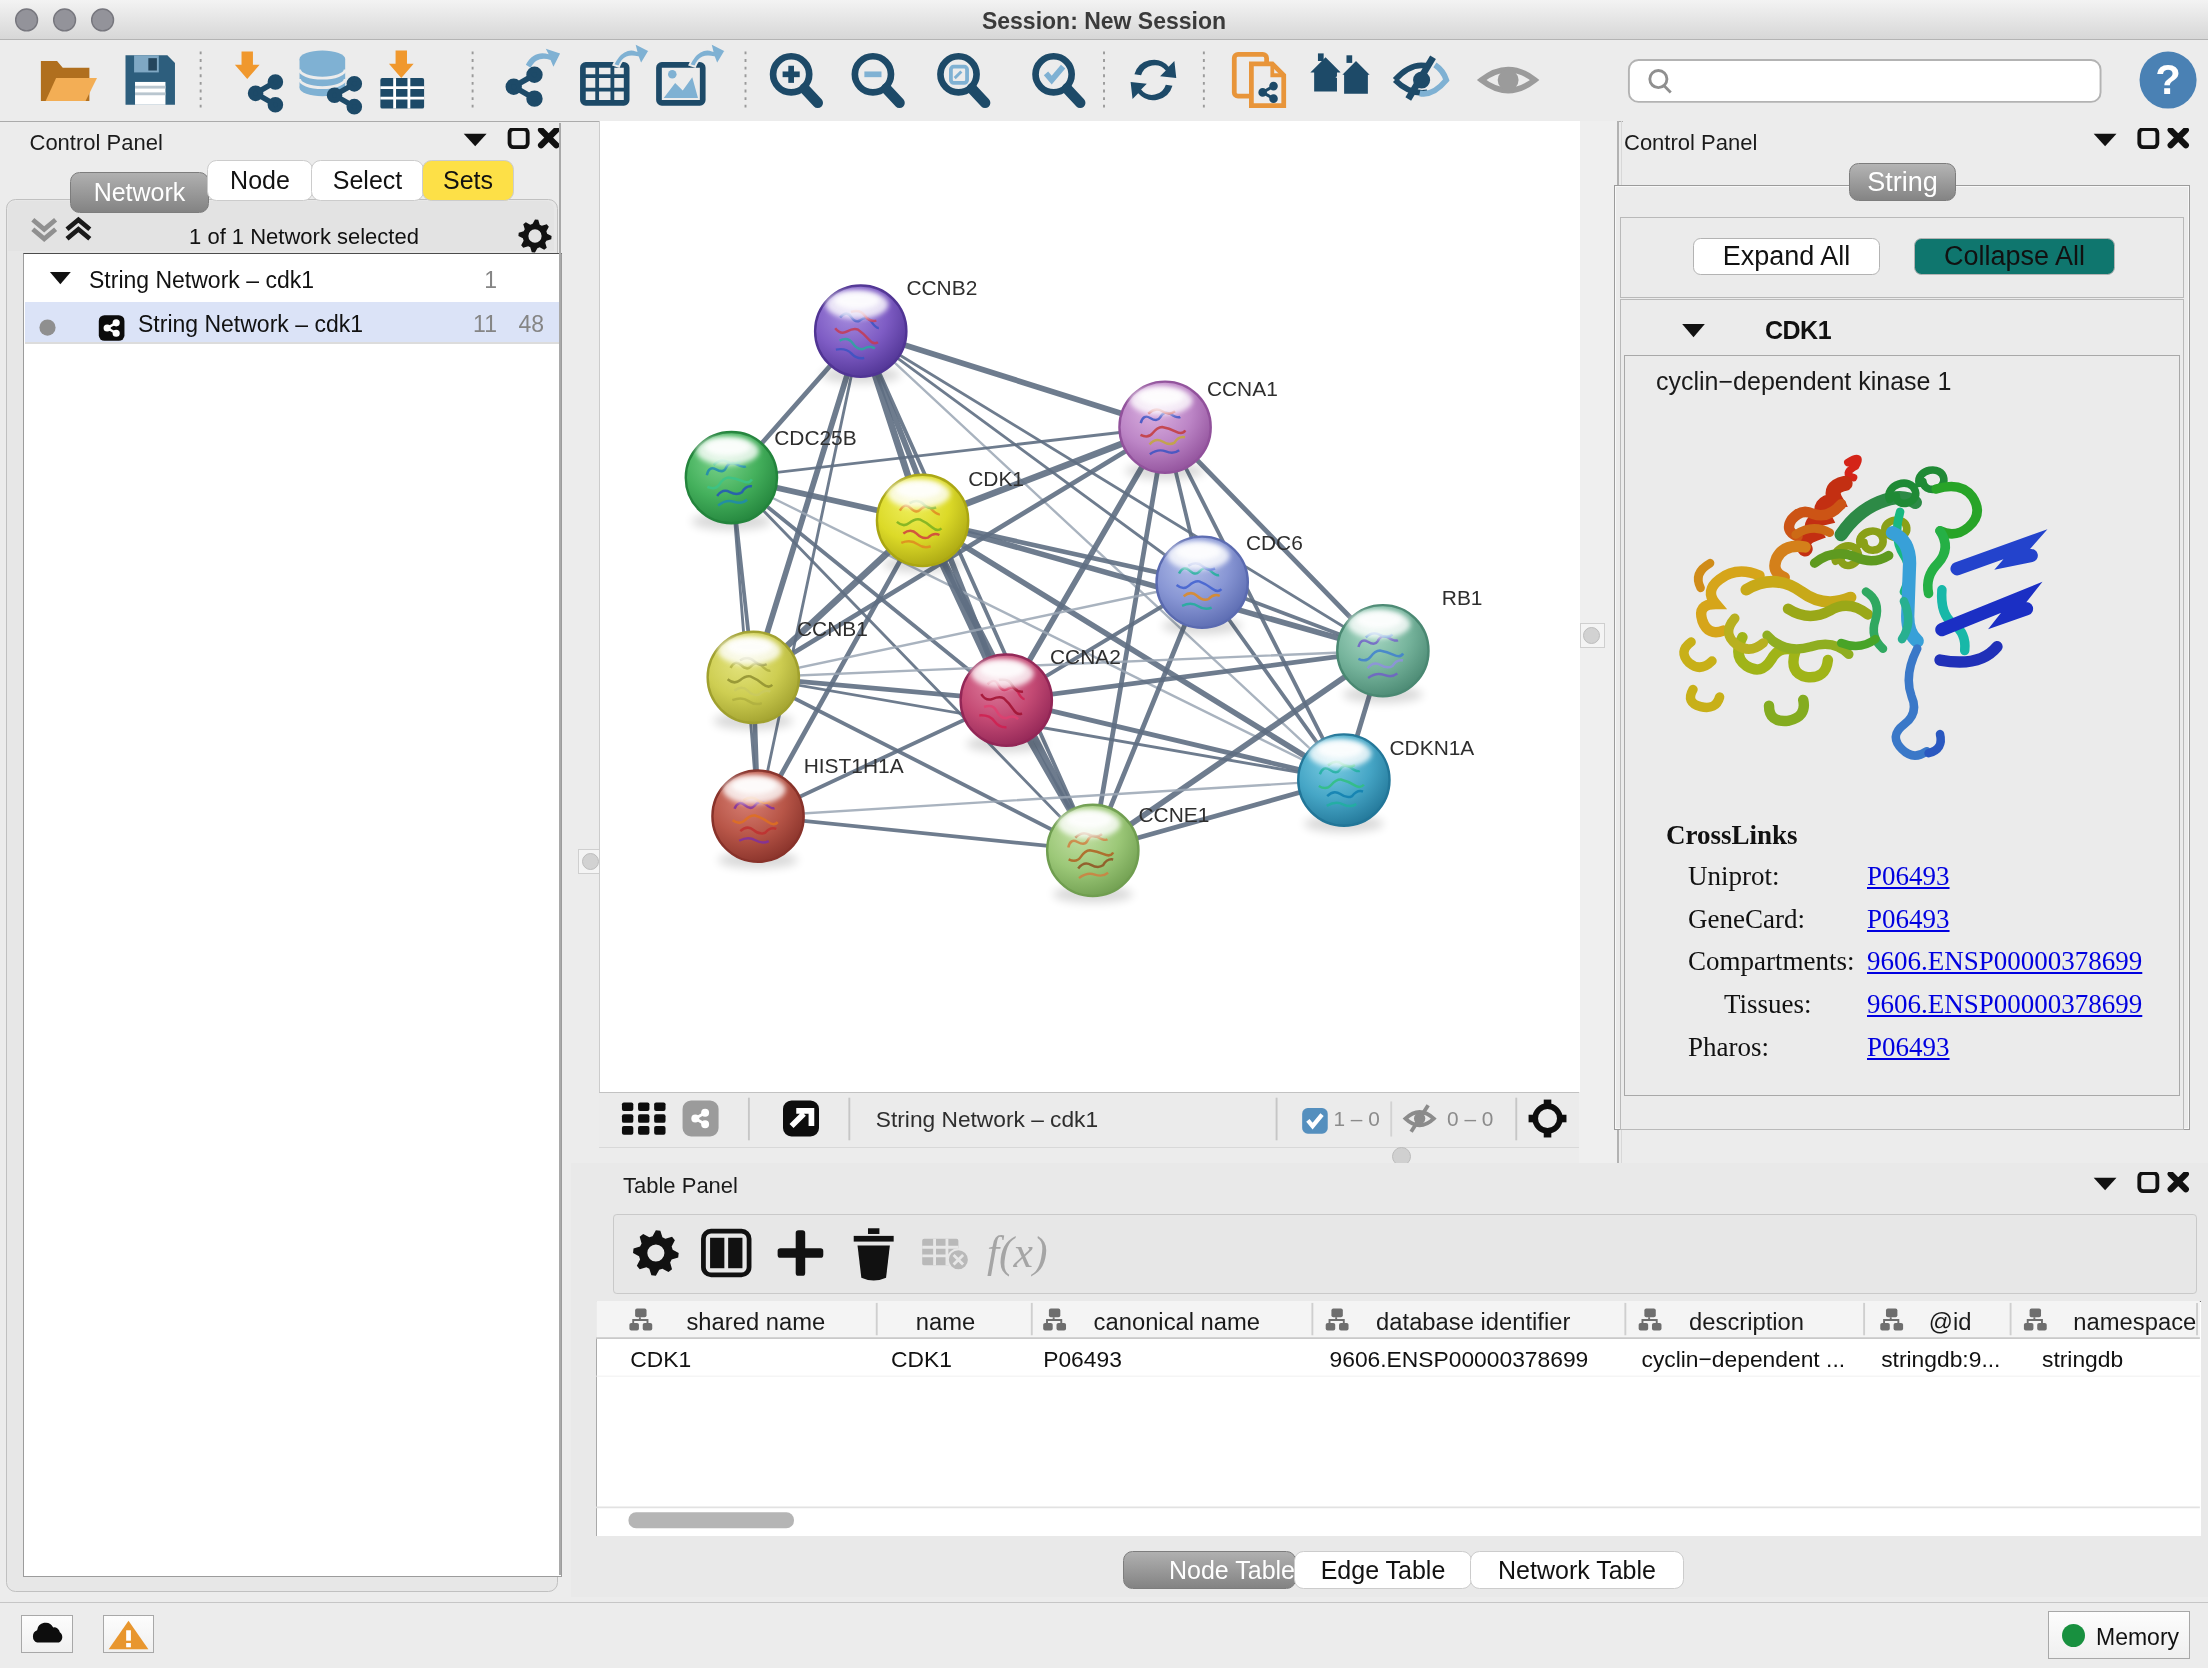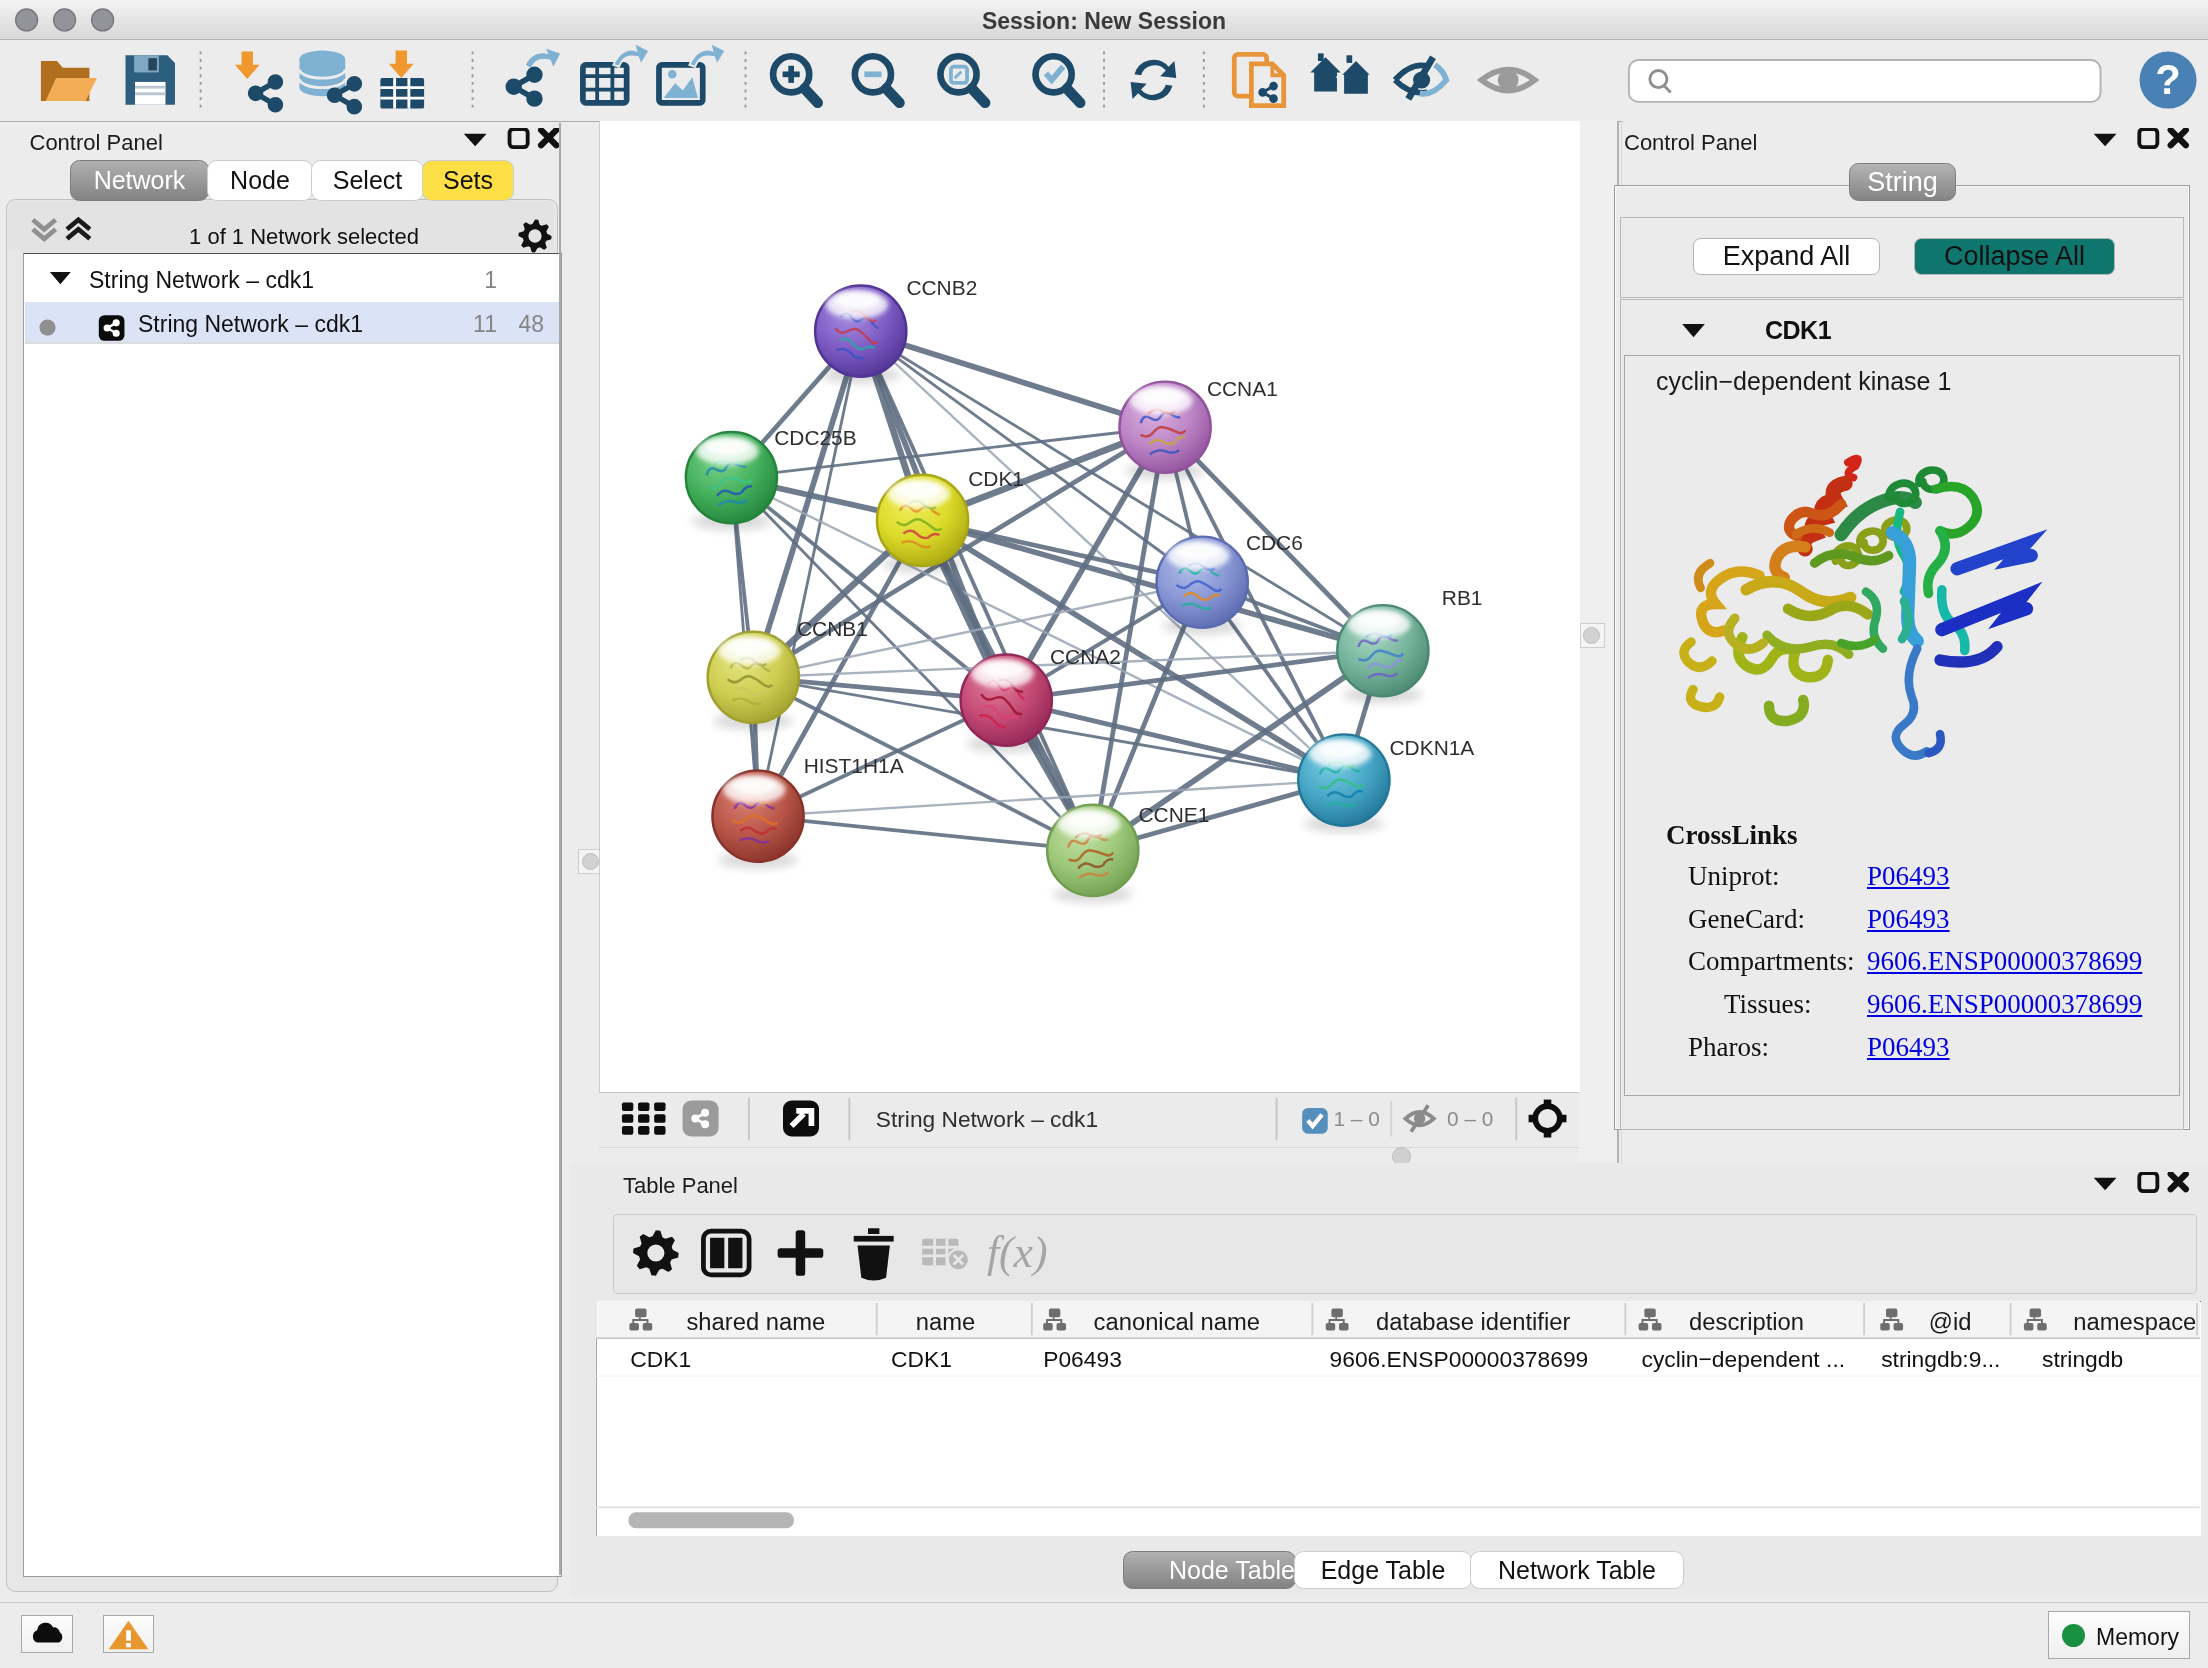--- a/index.html
+++ b/index.html
@@ -166,21 +166,21 @@
     <circle cx="2280" cy="42" r="30" fill="#4a81b4"></circle>
 <text x="2280" y="57" text-anchor="middle" font-size="44" font-weight="bold" fill="#ffffff">?</text>
   </svg>
 <div class="abs" style="left:0;top:123px;width:561px;height:1474px;background:#ececec;"></div>
 <div class="abs" style="left:29.5px;top:130px;font-size:22px;color:#1b1b1b;">Control Panel</div>
 <svg class="abs" style="left:458px;top:128px;" width="105" height="25" viewBox="0 0 110 26">
  <path d="M6,6 L30,6 L18,19 Z" fill="#111"></path>
  <rect x="54" y="1" width="19" height="19" rx="4" fill="none" stroke="#111" stroke-width="4"></rect>
  <path d="M87,2 L103,18 M103,2 L87,18" stroke="#111" stroke-width="6.5" stroke-linecap="round"></path>
 </svg>
-<div class="abs" style="left:70px;top:160px;width:137px;height:39px;border-radius:9.5px;background:linear-gradient(#b0b0b0,#838383);color:#ffffff;border:1px solid #7d7d7d;font-size:25px;text-align:center;line-height:39px;z-index:3;">Network</div>
+<div class="abs" style="left:70px;top:172px;width:137px;height:39px;border-radius:9.5px;background:linear-gradient(#b0b0b0,#838383);color:#ffffff;border:1px solid #7d7d7d;font-size:25px;text-align:center;line-height:39px;z-index:3;">Network</div>
 <div class="abs" style="left:207px;top:160px;width:104px;height:39px;border-radius:9.5px;background:#ffffff;color:#111;border:1px solid #cccccc;font-size:25px;text-align:center;line-height:39px;z-index:3;">Node</div>
 <div class="abs" style="left:311px;top:160px;width:111px;height:39px;border-radius:9.5px;background:#ffffff;color:#111;border:1px solid #cccccc;font-size:25px;text-align:center;line-height:39px;z-index:3;">Select</div>
 <div class="abs" style="left:422px;top:160px;width:90px;height:39px;border-radius:9.5px;background:#fde047;color:#111;border:1px solid #cccccc;font-size:25px;text-align:center;line-height:39px;z-index:3;">Sets</div>
 <div class="abs" style="left:5.7px;top:199px;width:550px;height:1391px;background:#e7e7e7;
  border:1.9px solid #c0c0c0;border-radius:9.5px;"></div>
 <div class="abs" style="left:7.6px;top:201px;width:546px;height:50px;background:#e3e3e3;
  border-radius:7.6px 7.6px 0 0;"></div>
 <svg class="abs" style="left:28.5px;top:216px;" width="76" height="38" viewBox="0 0 80 40">
  <g fill="none" stroke="#909090" stroke-width="5">
       <path d="M4,4 L16,14 L28,4"></path>

